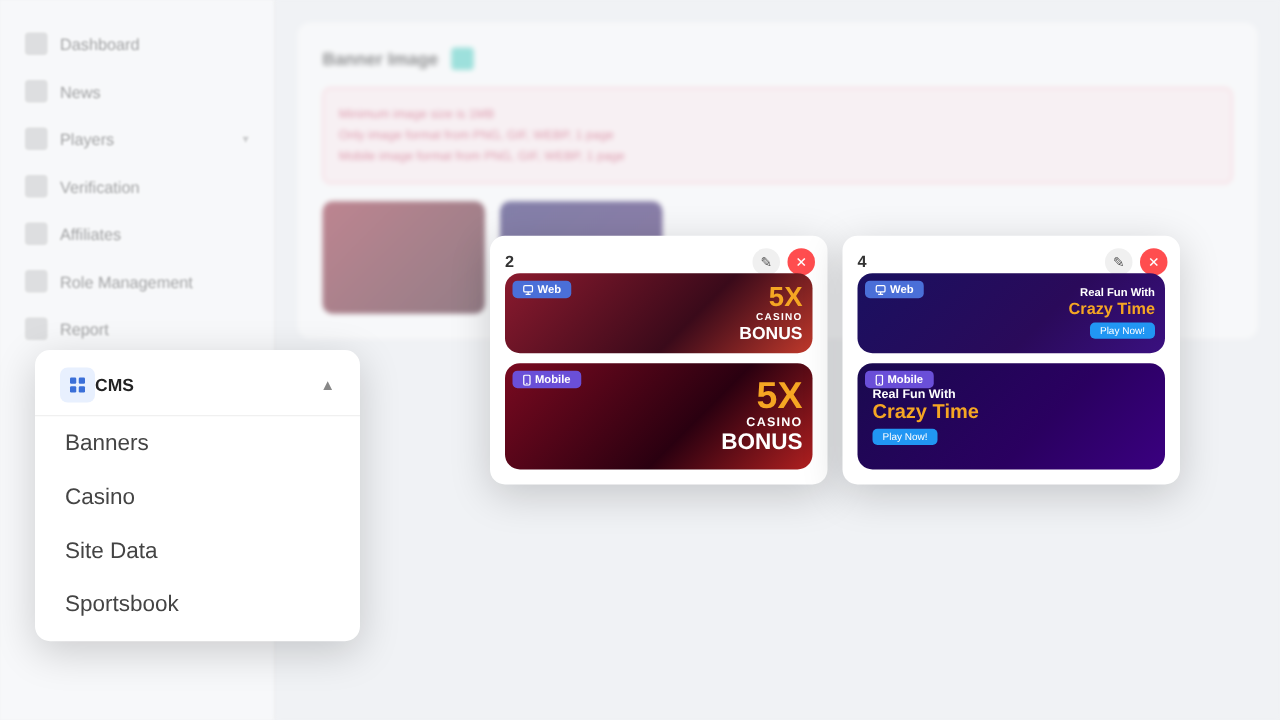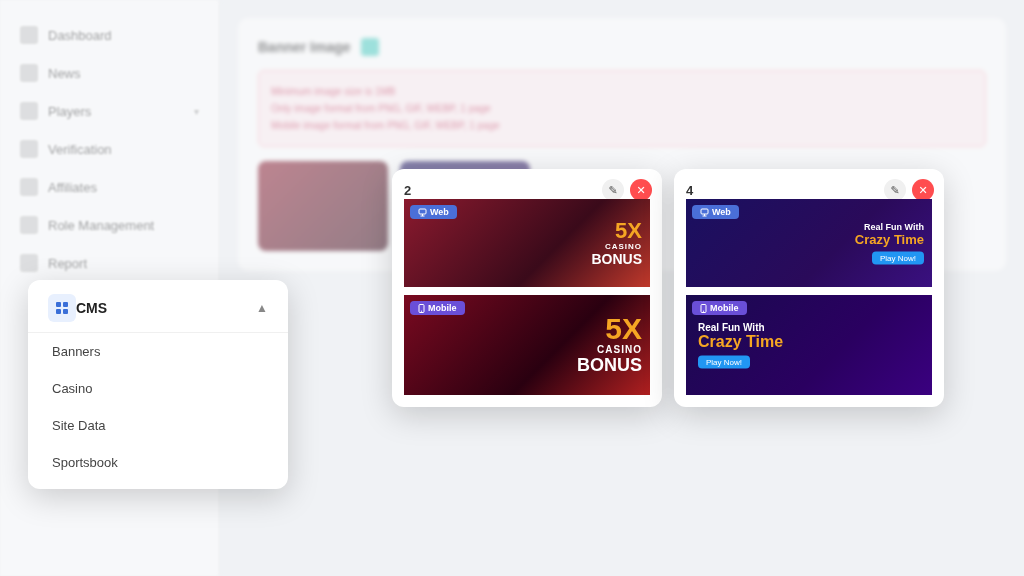--- a/index.html
+++ b/index.html
@@ -75,21 +75,21 @@
       flex: 1;
     }
 
     .cms-chevron {
       color: #888;
       font-size: 12px;
     }
 
     .cms-menu-item {
       padding: 11px 24px;
-      font-size: 13px;
+      font-size: 18px;
       color: #444;
       cursor: pointer;
     }
 
     
     .banner-popup-area {
       display: flex;
       gap: 12px;
       position: absolute;
       right: 80px;
@@ -139,31 +139,31 @@
       color: #555;
     }
 
     .close-btn {
       background: #ff4d4f;
       color: #fff;
     }
 
     .banner-image-web {
       width: 100%;
-      height: 88px;
-      border-radius: 0;
+      height: 64px;
+      border-radius: 12px;
       margin-bottom: 8px;
       position: relative;
       overflow: hidden;
     }
 
     .banner-image-mobile {
       width: 100%;
-      height: 100px;
-      border-radius: 0;
+      height: 85px;
+      border-radius: 12px;
       position: relative;
       overflow: hidden;
     }
 
     
     .casino-bonus-web {
       background: linear-gradient(135deg, #8b1a2e 0%, #3a0a1a 60%, #c0392b 100%);
     }
     .casino-bonus-mobile {
       background: linear-gradient(135deg, #7a0a20 0%, #2a0010 60%, #b02020 100%);

